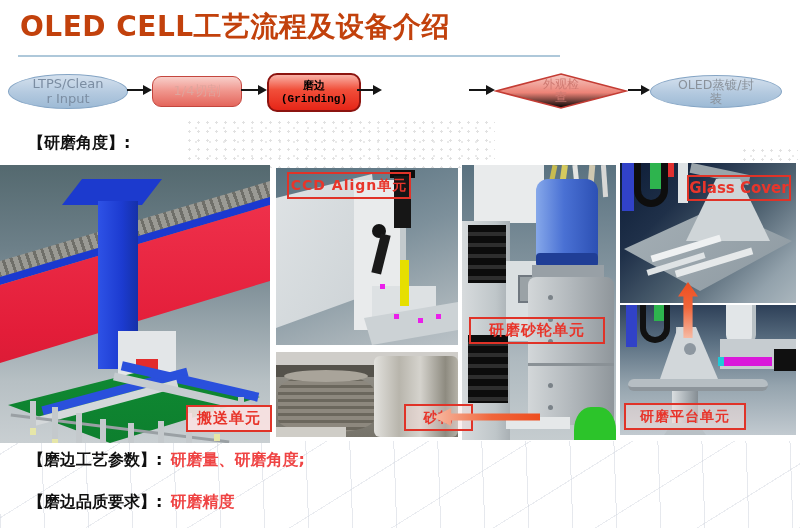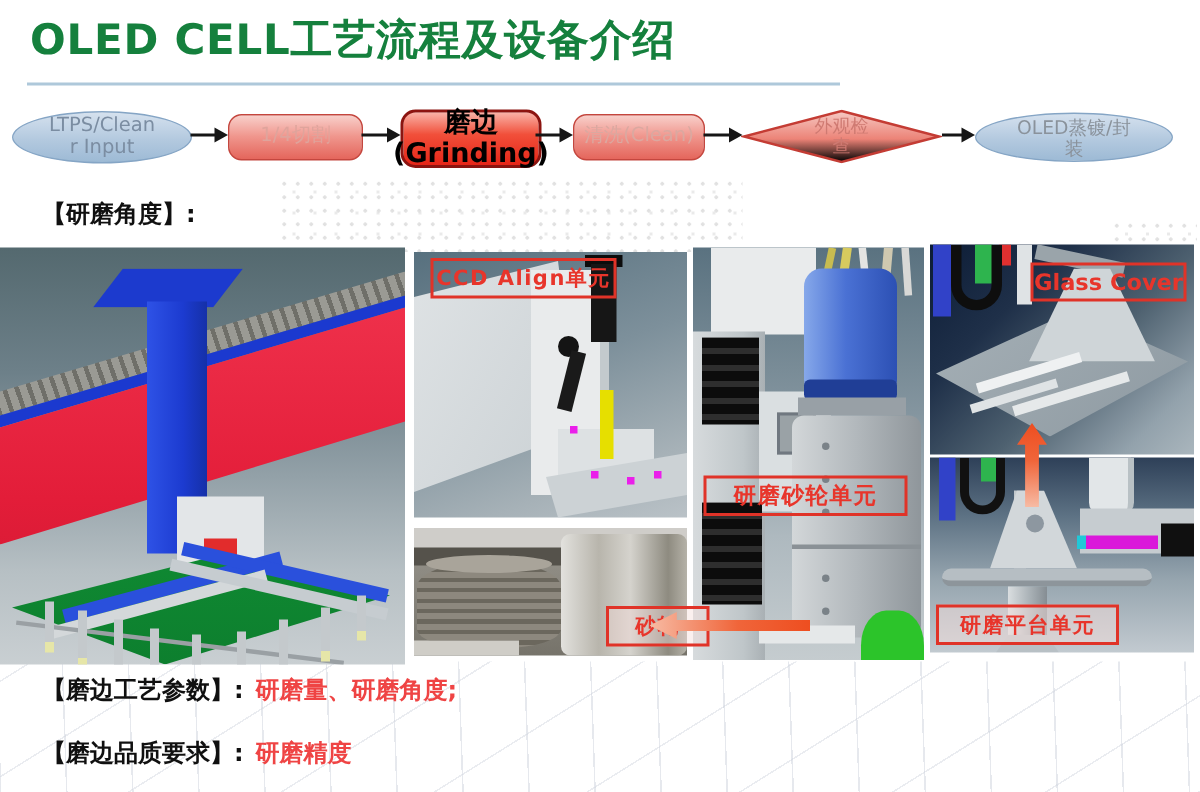--- a/index.html
+++ b/index.html
@@ -1,21 +1,21 @@
 <!DOCTYPE html>
 <html><head>
 <meta charset="utf-8">
 <style>
   html,body{margin:0;padding:0;}
   body{font-family:"DejaVu Sans","Liberation Sans",sans-serif;background:#fff;}
   .slide{position:relative;width:800px;height:528px;background:#ffffff;overflow:hidden;}
   .abs{position:absolute;}
 
   
-  .page-title{position:absolute;left:20px;top:8px;font-size:28px;font-weight:800;color:#15803d;letter-spacing:.5px;white-space:nowrap;}
+  .page-title{position:absolute;left:20px;top:8px;font-size:28px;font-weight:800;color:#c2410c;letter-spacing:.5px;white-space:nowrap;}
   .title-underline{position:absolute;left:18px;top:55px;width:542px;height:2px;background:#aec8da;}
 
   
   .dots{position:absolute;opacity:.55;background-image:radial-gradient(#c9c9c9 1.1px,transparent 1.3px),radial-gradient(#d9d9d9 1px,transparent 1.2px);background-size:9px 9px,14px 14px;background-position:0 0,4px 3px;}
   .floor{position:absolute;left:0;top:441px;width:800px;height:87px;background:repeating-linear-gradient(88deg,rgba(205,210,220,.5) 0 1px,transparent 1px 44px),repeating-linear-gradient(-32deg,rgba(205,210,220,.42) 0 1px,transparent 1px 54px);}
 
   
   .flow{position:absolute;left:0;top:70px;width:800px;height:44px;}
   .fshape{position:absolute;display:flex;flex-direction:column;align-items:center;justify-content:center;text-align:center;line-height:1.12;}
   .fellipse{border-radius:50%;background:linear-gradient(180deg,#d5e1ee 0%,#b3c9df 55%,#9dbad5 100%);border:1.5px solid #85a5c5;}
@@ -52,28 +52,25 @@
   <div class="flow">
     <div class="fshape fellipse" style="left:8px;top:4px;width:118px;height:33px;font-size:13px;color:#7b8da2;">
       <span>LTPS/Clean</span>
       <span>r Input</span>
     </div>
     <div class="fa" style="left:127px;width:17px;"></div>
     <div class="fshape fbox" style="left:152px;top:6px;width:88px;height:29px;font-size:13px;color:#dfa49c;">
       <span>1/4切割</span>
     </div>
     <div class="fa" style="left:241px;width:18px;"></div>
-    <div class="fshape fbox-active" style="left:267px;top:3px;width:90px;height:35px;font-size:18px;font-weight:800;color:#000;">
+    <div class="fshape fbox-active" style="left:267px;top:3px;width:90px;height:35px;font-size:11px;font-weight:800;color:#000;font-family:Liberation Mono, monospace;">
       <span>磨边</span>
       <span>(Grinding)</span>
     </div>
     <div class="fa" style="left:357px;width:17px;"></div>
-    <div class="fshape fbox" style="left:382px;top:6px;width:86px;height:29px;font-size:13px;color:#dba8a0;">
-      <span>清洗(Clean)</span>
-    </div>
     <div class="fa" style="left:469px;width:18px;"></div>
     <div class="abs" style="left:494px;top:3px;width:134px;height:36px;">
       <svg width="134" height="36" viewBox="0 0 134 36">
         <defs>
           <linearGradient id="dg" x1="0" y1="0" x2="0" y2="1">
             <stop offset="0" stop-color="#f6cac4"></stop>
               <stop offset="0.55" stop-color="#ec8377"></stop>
               <stop offset="1" stop-color="#e25а4e"></stop>
             <stop offset="1" stop-color="#e2584e"></stop>
           </linearGradient>
@@ -194,20 +191,21 @@
       <div class="abs" style="inset:0;background:#d2d7da;clip-path:polygon(58px 22px,76px 22px,98px 74px,40px 74px);"></div>
       <div class="abs" style="left:64px;top:38px;width:12px;height:12px;background:#8d97a0;border-radius:50%;"></div>
       <div class="abs" style="left:8px;top:74px;width:140px;height:12px;border-radius:6px;background:#b6bec3;border-bottom:4px solid #8d959b;box-sizing:border-box;"></div>
       <div class="abs" style="left:52px;top:86px;width:26px;height:34px;background:linear-gradient(90deg,#dadee0,#aab2b7 55%,#858d93);"></div>
       <div class="abs" style="left:44px;top:118px;width:42px;height:12px;background:#b8c0c5;clip-path:polygon(20% 0,80% 0,100% 100%,0 100%);"></div>
     </div>
 
     <div class="harrow" style="left:433px;top:243px;width:107px;height:18px;"></div>
     <div class="varrow" style="left:678px;top:117px;width:20px;height:56px;"></div>
 
+    <div class="tag" style="left:186px;top:240px;width:86px;height:27px;font-size:15px;background:rgba(248,226,226,.92);">搬送单元</div>
     <div class="tag" style="left:287px;top:7px;width:124px;height:27px;font-size:14px;background:transparent;">CCD Align单元</div>
     <div class="tag" style="left:379px;top:239px;width:69px;height:27px;font-size:14px;background:rgba(246,218,214,.4);margin-left:25px;">砂轮</div>
     <div class="tag" style="left:469px;top:152px;width:136px;height:27px;font-size:15px;background:transparent;text-align:right;">研磨砂轮单元</div>
     <div class="tag" style="left:687px;top:10px;width:104px;height:26px;font-size:15px;background:transparent;letter-spacing:0;">Glass Cover</div>
     <div class="tag" style="left:624px;top:238px;width:122px;height:27px;font-size:14px;background:rgba(246,224,220,.5);">研磨平台单元</div>
   </div>
 
   <div class="abs" style="left:28px;top:450px;display:flex;align-items:baseline;">
     <span class="black-label">【磨边工艺参数】:</span>
     <span class="blue-value">研磨量、研磨角度;</span>

